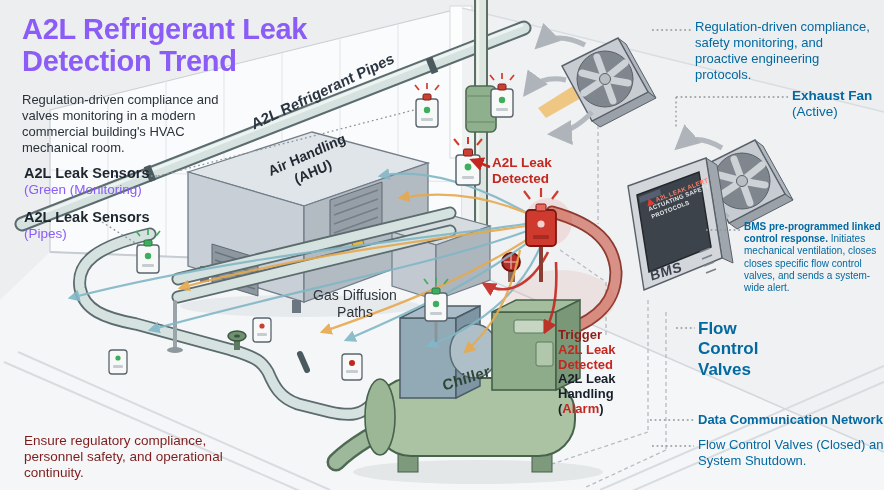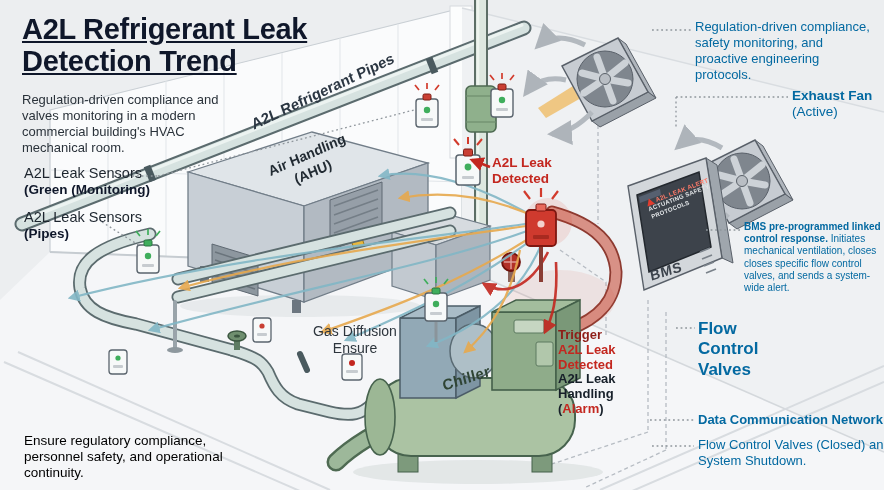--- a/index.html
+++ b/index.html
@@ -5,31 +5,31 @@
   html,body{margin:0;padding:0;}
   body{
     width:884px;height:490px;position:relative;overflow:hidden;
     background:#eceef0;font-family:"Liberation Sans",sans-serif;
     -webkit-font-smoothing:antialiased;
   }
   .stage{position:absolute;inset:0;}
   svg.scene{position:absolute;left:0;top:0;z-index:1;}
   .txt{position:absolute;z-index:3;}
   .title{left:22px;top:14px;width:320px;font-size:29px;line-height:1.1;font-weight:bold;
-         color:#0f172a;letter-spacing:-0.3px;text-decoration:underline;}
+         color:#8b5cf6;letter-spacing:-0.3px;}
   .subtitle{left:22px;top:92px;width:222px;font-size:13px;line-height:1.24;color:#2a323a;}
-  .callout .co-title{font-size:14.5px;font-weight:normal;color:#1d252e;line-height:1.1;}
-  .callout .co-sub{font-size:13.5px;color:#0f172a;line-height:1.2;font-weight:bold;}
-  .noteBL{left:24px;top:433px;width:235px;font-size:13.5px;line-height:1.2;color:#000000;}
+  .callout .co-title{font-size:14.5px;font-weight:bold;color:#1d252e;line-height:1.1;}
+  .callout .co-sub{font-size:13.5px;color:#8b5cf6;line-height:1.2;}
+  .noteBL{left:24px;top:433px;width:235px;font-size:13.5px;line-height:1.2;color:#7f1d1d;}
   .pipesLabel{left:252px;top:116px;width:195px;font-size:15px;font-weight:bold;color:#2b3642;
               transform:rotate(-25.5deg) skewX(-6deg);transform-origin:left center;}
   .ahuLabel{left:246px;top:146px;width:128px;text-align:center;font-size:14px;font-weight:bold;
             color:#222b33;transform:rotate(-24deg) skewX(-4deg);line-height:1.25;}
   .leakLabel{left:492px;top:155px;width:90px;font-size:13.5px;font-weight:bold;color:#c3271f;line-height:1.18;}
-  .gasLabel{left:300px;top:287px;width:110px;text-align:center;font-size:14px;color:#2d353d;line-height:1.2;margin-top:36px;}
+  .gasLabel{left:300px;top:287px;width:110px;text-align:center;font-size:14px;color:#2d353d;line-height:1.2;}
   .chillerLabel{left:440px;top:360px;width:110px;font-size:15px;font-weight:bold;color:#2f4434;
                 letter-spacing:.4px;transform:rotate(-18deg) skewX(-4deg);}
   .bmsLabel{left:649px;top:259px;width:60px;font-size:14px;font-weight:bold;color:#3c434c;
             letter-spacing:.6px;transform:rotate(-17deg) skewX(-6deg);}
   .bmsScreen{left:645px;top:200px;width:70px;transform:rotate(-21deg);transform-origin:left top;}
   .bmsScreen .bs-l1{font-size:6.3px;font-weight:bold;color:#ff7a68;letter-spacing:.2px;display:flex;align-items:center;gap:2px;}
   .bmsScreen .bs-l2{font-size:6px;font-weight:bold;color:#e3e6e8;letter-spacing:.3px;line-height:1.25;}
   .warn-tri{width:0;height:0;border-left:4px solid transparent;border-right:4px solid transparent;
             border-bottom:7px solid #e23c2e;display:inline-block;}
   .trigger{left:558px;top:284px;width:90px;font-size:13px;font-weight:bold;line-height:1.06;margin-top:44px;}
@@ -375,21 +375,21 @@
   <div>(AHU)</div>
 </div>
 
 <div class="txt leakLabel">
   <div>A2L Leak</div>
   <div>Detected</div>
 </div>
 
 <div class="txt gasLabel">
   <div>Gas Diffusion</div>
-  <div>Ensure</div>
+  <div>Paths</div>
 </div>
 
 <div class="txt trigger">
   <div class="tl t-maroon">Trigger</div>
   <div class="tl t-red">A2L Leak</div>
   <div class="tl t-red">Detected</div>
   <div class="tl t-dark">A2L Leak</div>
   <div class="tl t-dark">Handling</div>
   <div class="tl t-dark"><span>(</span><span class="t-red">Alarm</span><span>)</span></div>
 </div>

